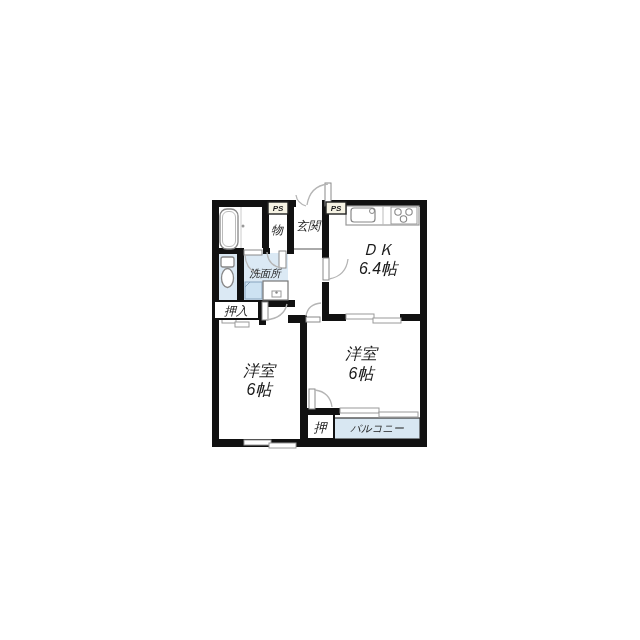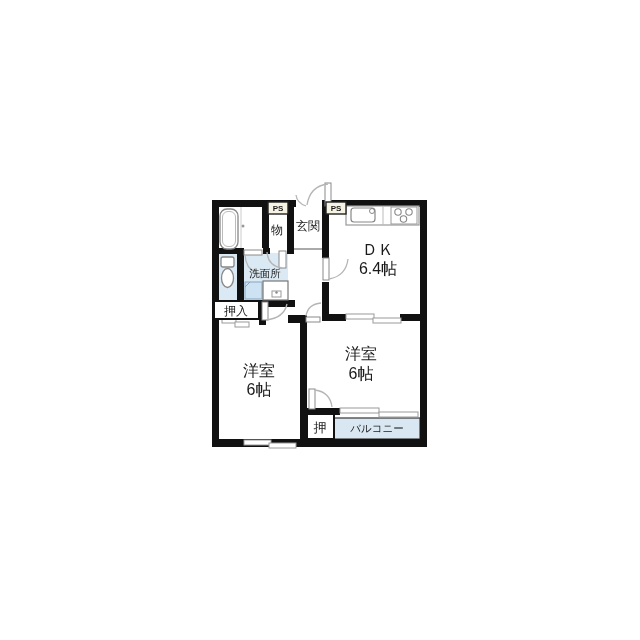--- a/index.html
+++ b/index.html
@@ -1,16 +1,16 @@
 <!DOCTYPE html>
 <html><head>
 <meta charset="utf-8">
 <style>
   html,body{margin:0;padding:0;background:#ffffff;}
-  .page{position:relative;width:520px;height:640px;background:#fff;font-family:"Liberation Sans",sans-serif;}
+  .page{position:relative;width:520px;height:640px;background:#fff;font-family:"Liberation Sans",sans-serif;font-style:italic;}
   svg text{fill:#1a1a1a;font-family:"Liberation Sans","DejaVu Sans",sans-serif;}
   .room-label{font-size:16px;}
   .small-label{font-size:12px;}
   .tiny-label{font-size:10.5px;}
   .ps-label{font-size:8px;font-weight:bold;}
   .oshi-label{font-size:13px;}
   .wall{fill:#111111;}
   .leaf{fill:#ffffff;stroke:#8a8a8a;stroke-width:1;}
   .arc{fill:none;stroke:#b5b5b5;stroke-width:1.3;}
   .pane{fill:#ffffff;stroke:#9a9a9a;stroke-width:1;}

